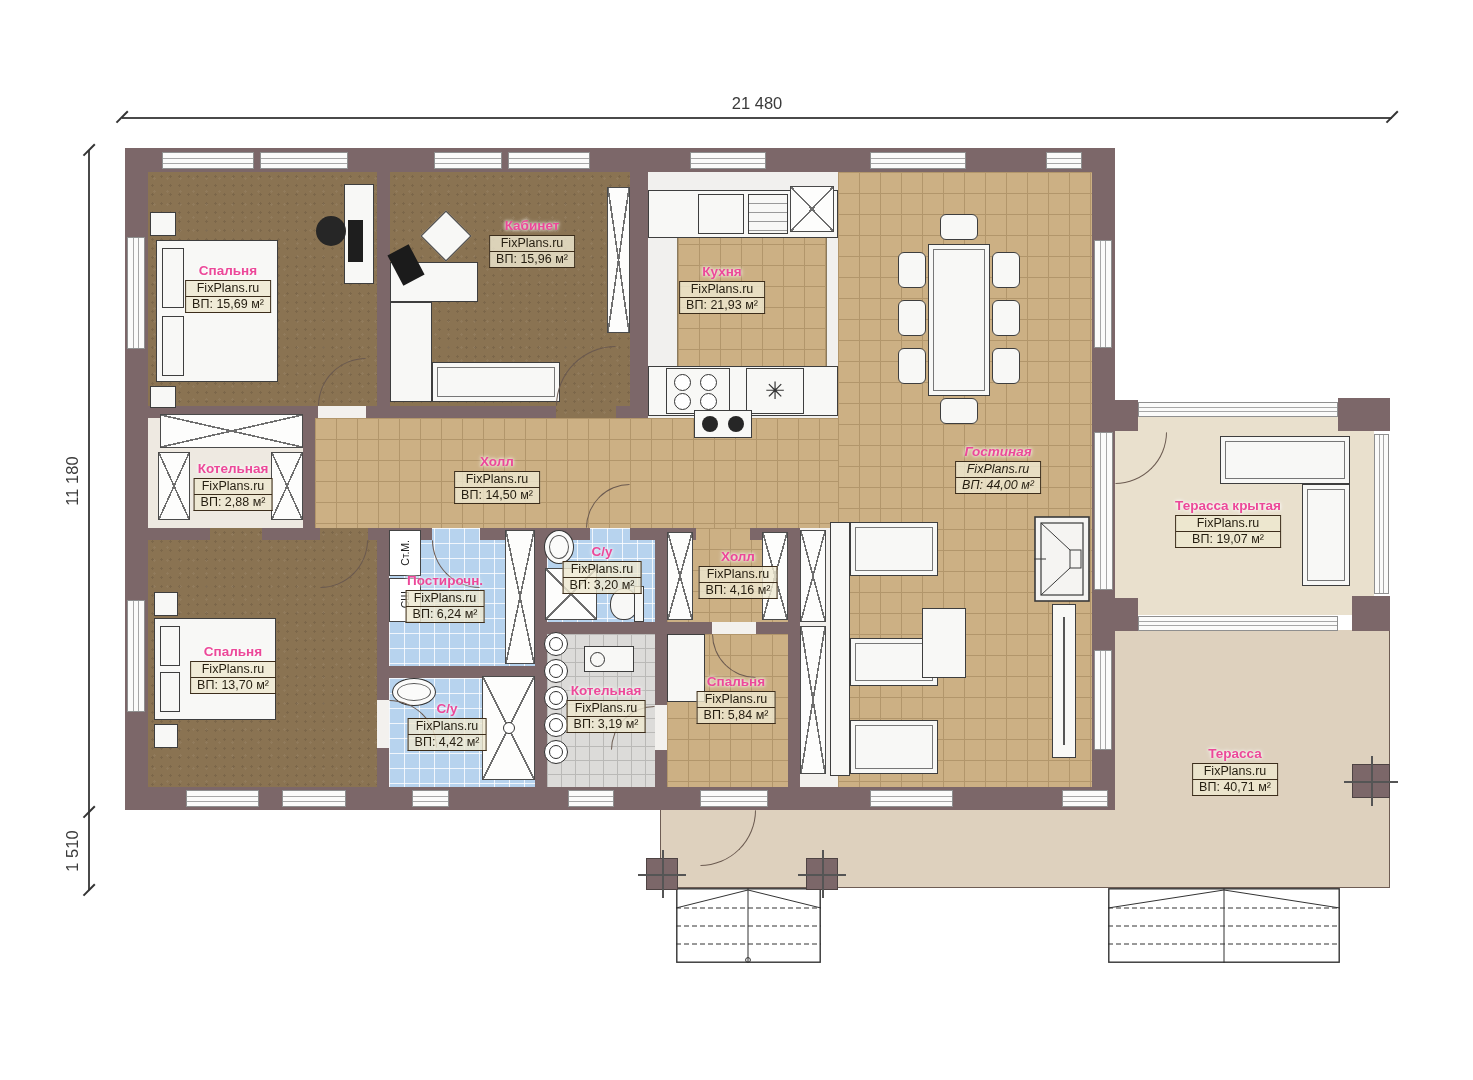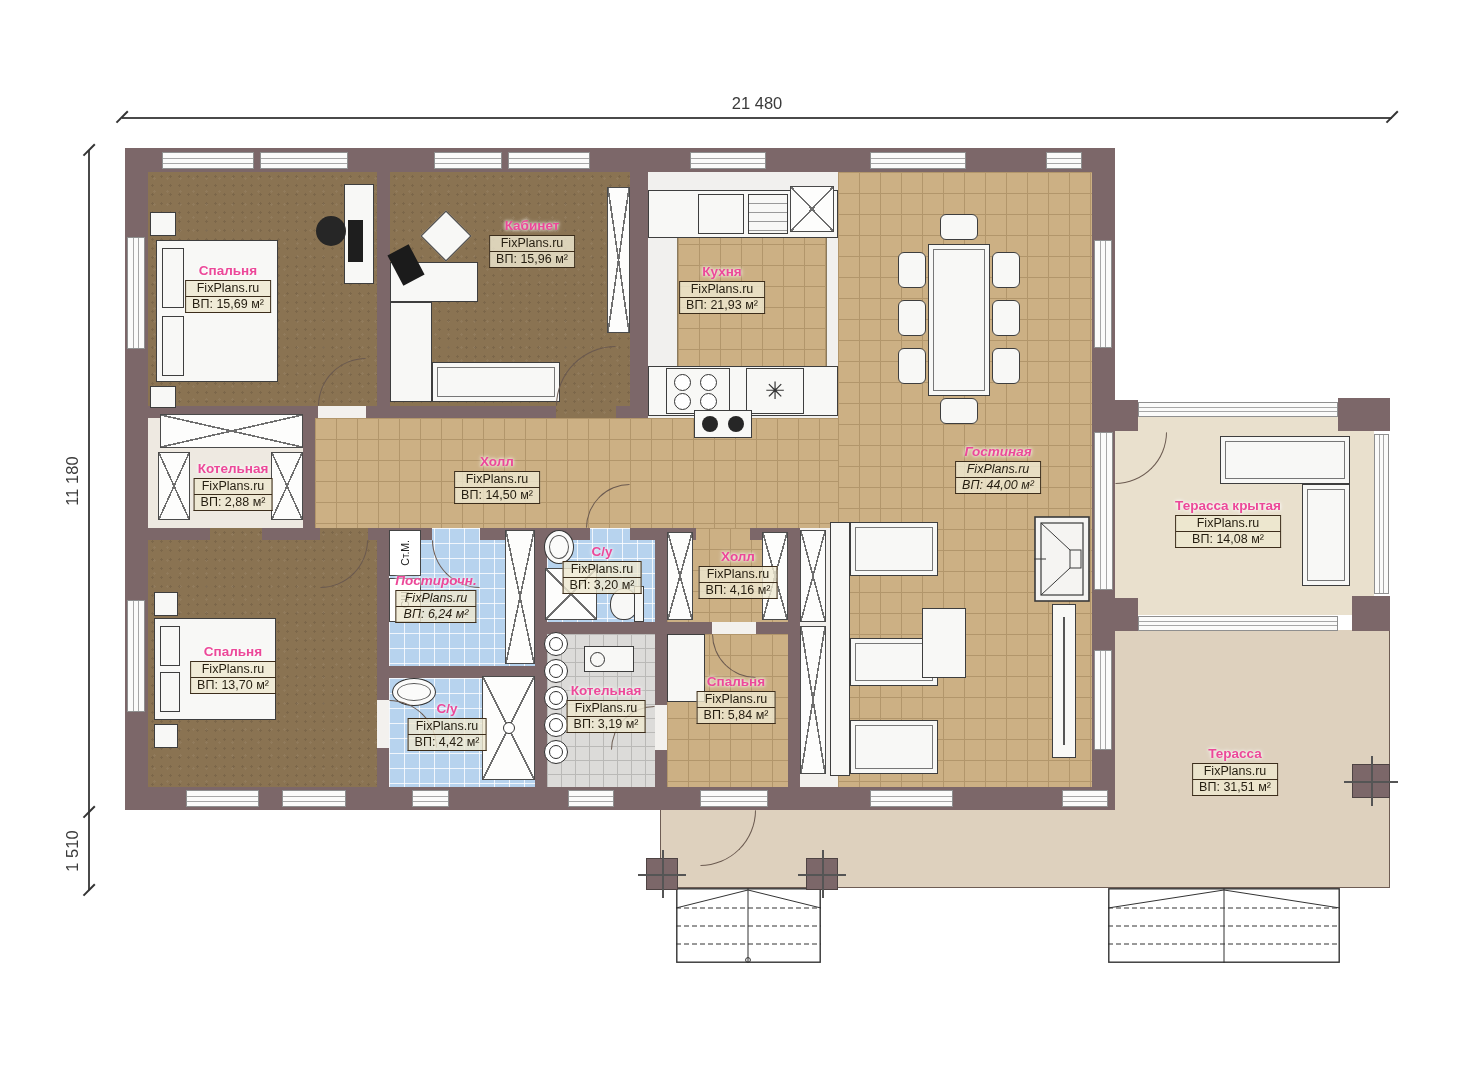--- a/index.html
+++ b/index.html
@@ -325,21 +325,21 @@
   <div class="abs rlabel" style="left:233px;top:461px;">
     <div class="rname">Котельная</div>
     <div class="rbox">FixPlans.ru</div>
     <div class="rbox second">ВП: 2,88 м²</div>
   </div>
   <div class="abs rlabel" style="left:233px;top:644px;">
     <div class="rname">Спальня</div>
     <div class="rbox">FixPlans.ru</div>
     <div class="rbox second">ВП: 13,70 м²</div>
   </div>
-  <div class="abs rlabel" style="left:436px;top:573px;font-style:italic;">
+  <div class="abs rlabel" style="left:445px;top:573px;">
     <div class="rname">Постирочн.</div>
     <div class="rbox">FixPlans.ru</div>
     <div class="rbox second">ВП: 6,24 м²</div>
   </div>
   <div class="abs rlabel" style="left:602px;top:544px;">
     <div class="rname">С/у</div>
     <div class="rbox">FixPlans.ru</div>
     <div class="rbox second">ВП: 3,20 м²</div>
   </div>
   <div class="abs rlabel" style="left:738px;top:549px;">
@@ -358,26 +358,26 @@
     <div class="rbox second">ВП: 3,19 м²</div>
   </div>
   <div class="abs rlabel" style="left:736px;top:674px;">
     <div class="rname">Спальня</div>
     <div class="rbox">FixPlans.ru</div>
     <div class="rbox second">ВП: 5,84 м²</div>
   </div>
   <div class="abs rlabel" style="left:1228px;top:498px;">
     <div class="rname">Терасса крытая</div>
     <div class="rbox">FixPlans.ru</div>
-    <div class="rbox second">ВП: 14,08 м²</div>
+    <div class="rbox second">ВП: 19,07 м²</div>
   </div>
   <div class="abs rlabel" style="left:1235px;top:746px;">
     <div class="rname">Терасса</div>
     <div class="rbox">FixPlans.ru</div>
-    <div class="rbox second">ВП: 31,51 м²</div>
+    <div class="rbox second">ВП: 40,71 м²</div>
   </div>
 
   <div class="abs dline" style="left:122px;top:117px;width:1270px;height:1.5px;"></div>
   <div class="abs tick" style="left:114px;top:116px;"></div>
   <div class="abs tick" style="left:1384px;top:116px;"></div>
   <div class="abs dimtext h" style="left:757px;top:94px;">21 480</div>
 
   <div class="abs dline" style="left:88px;top:150px;width:1.5px;height:662px;"></div>
   <div class="abs dline" style="left:88px;top:812px;width:1.5px;height:78px;"></div>
   <div class="abs tick" style="left:81px;top:149px;"></div>

